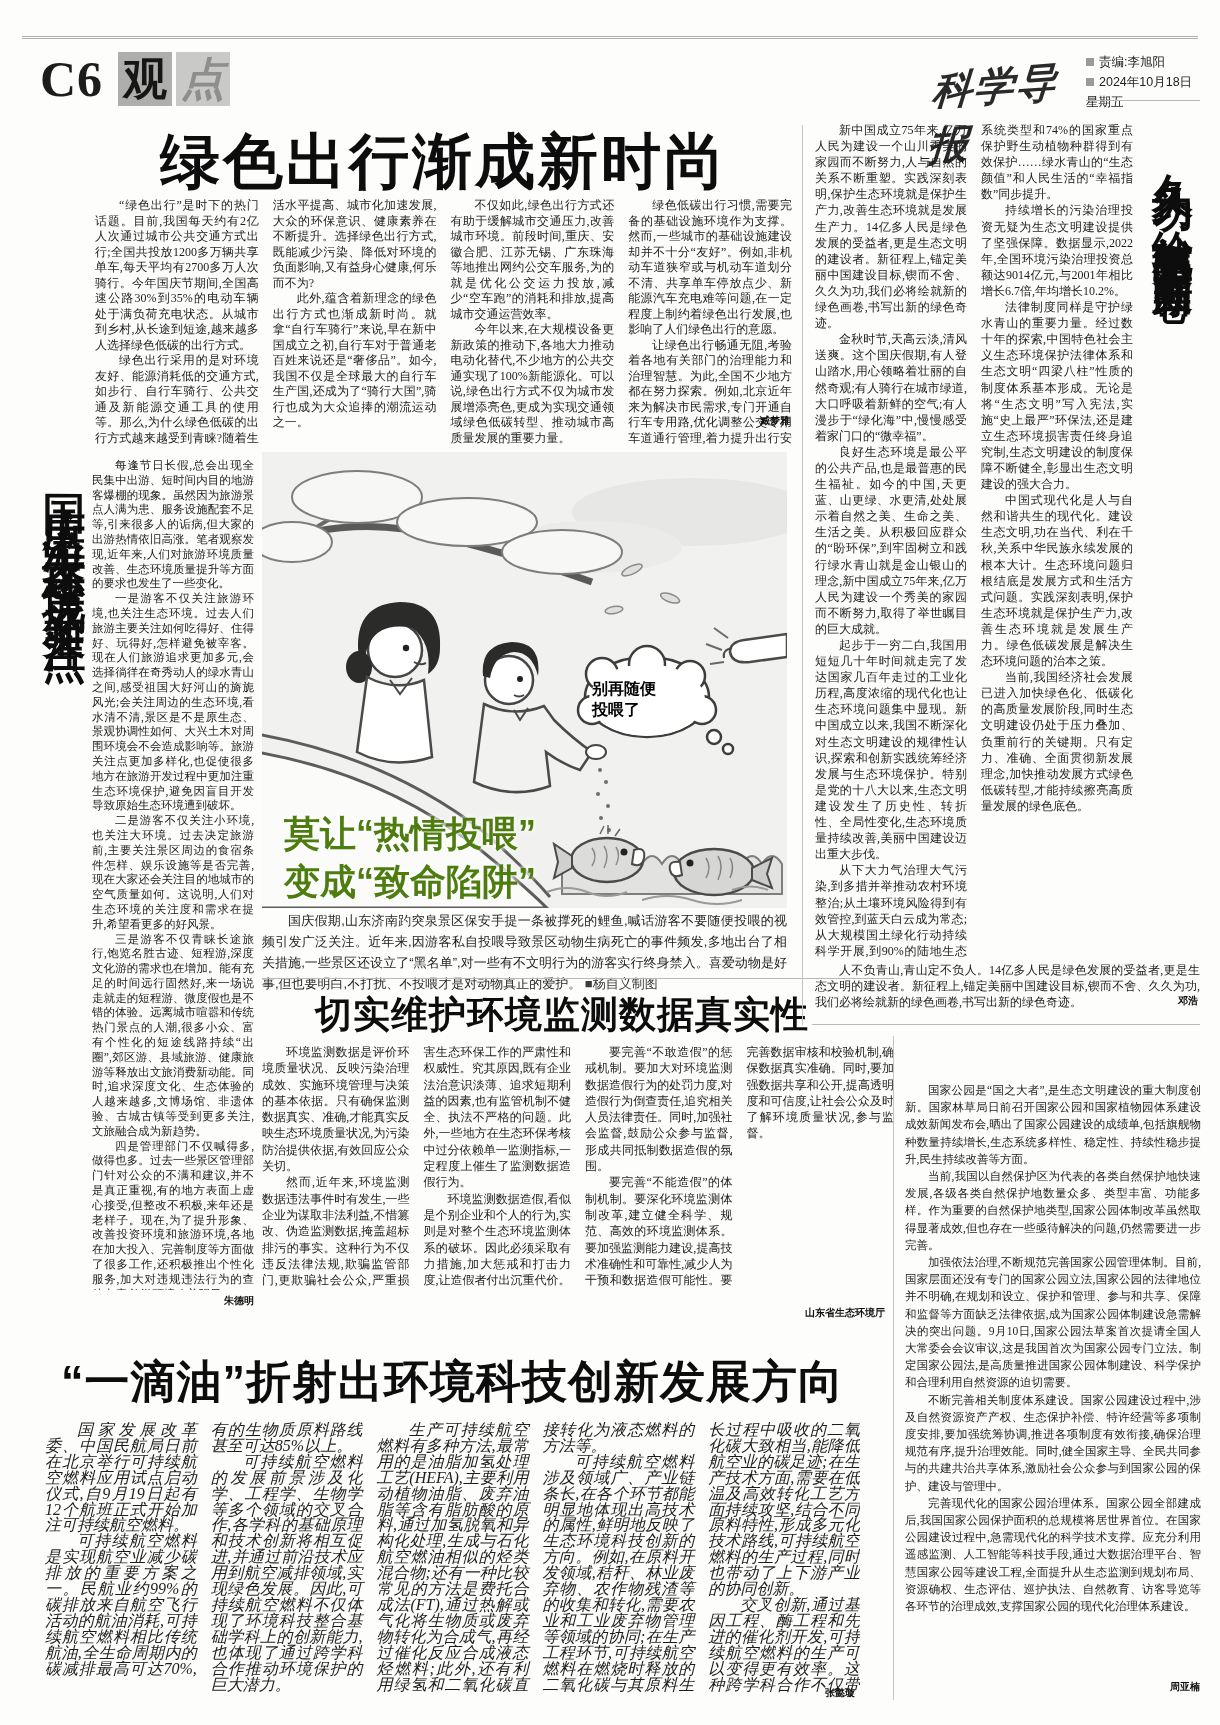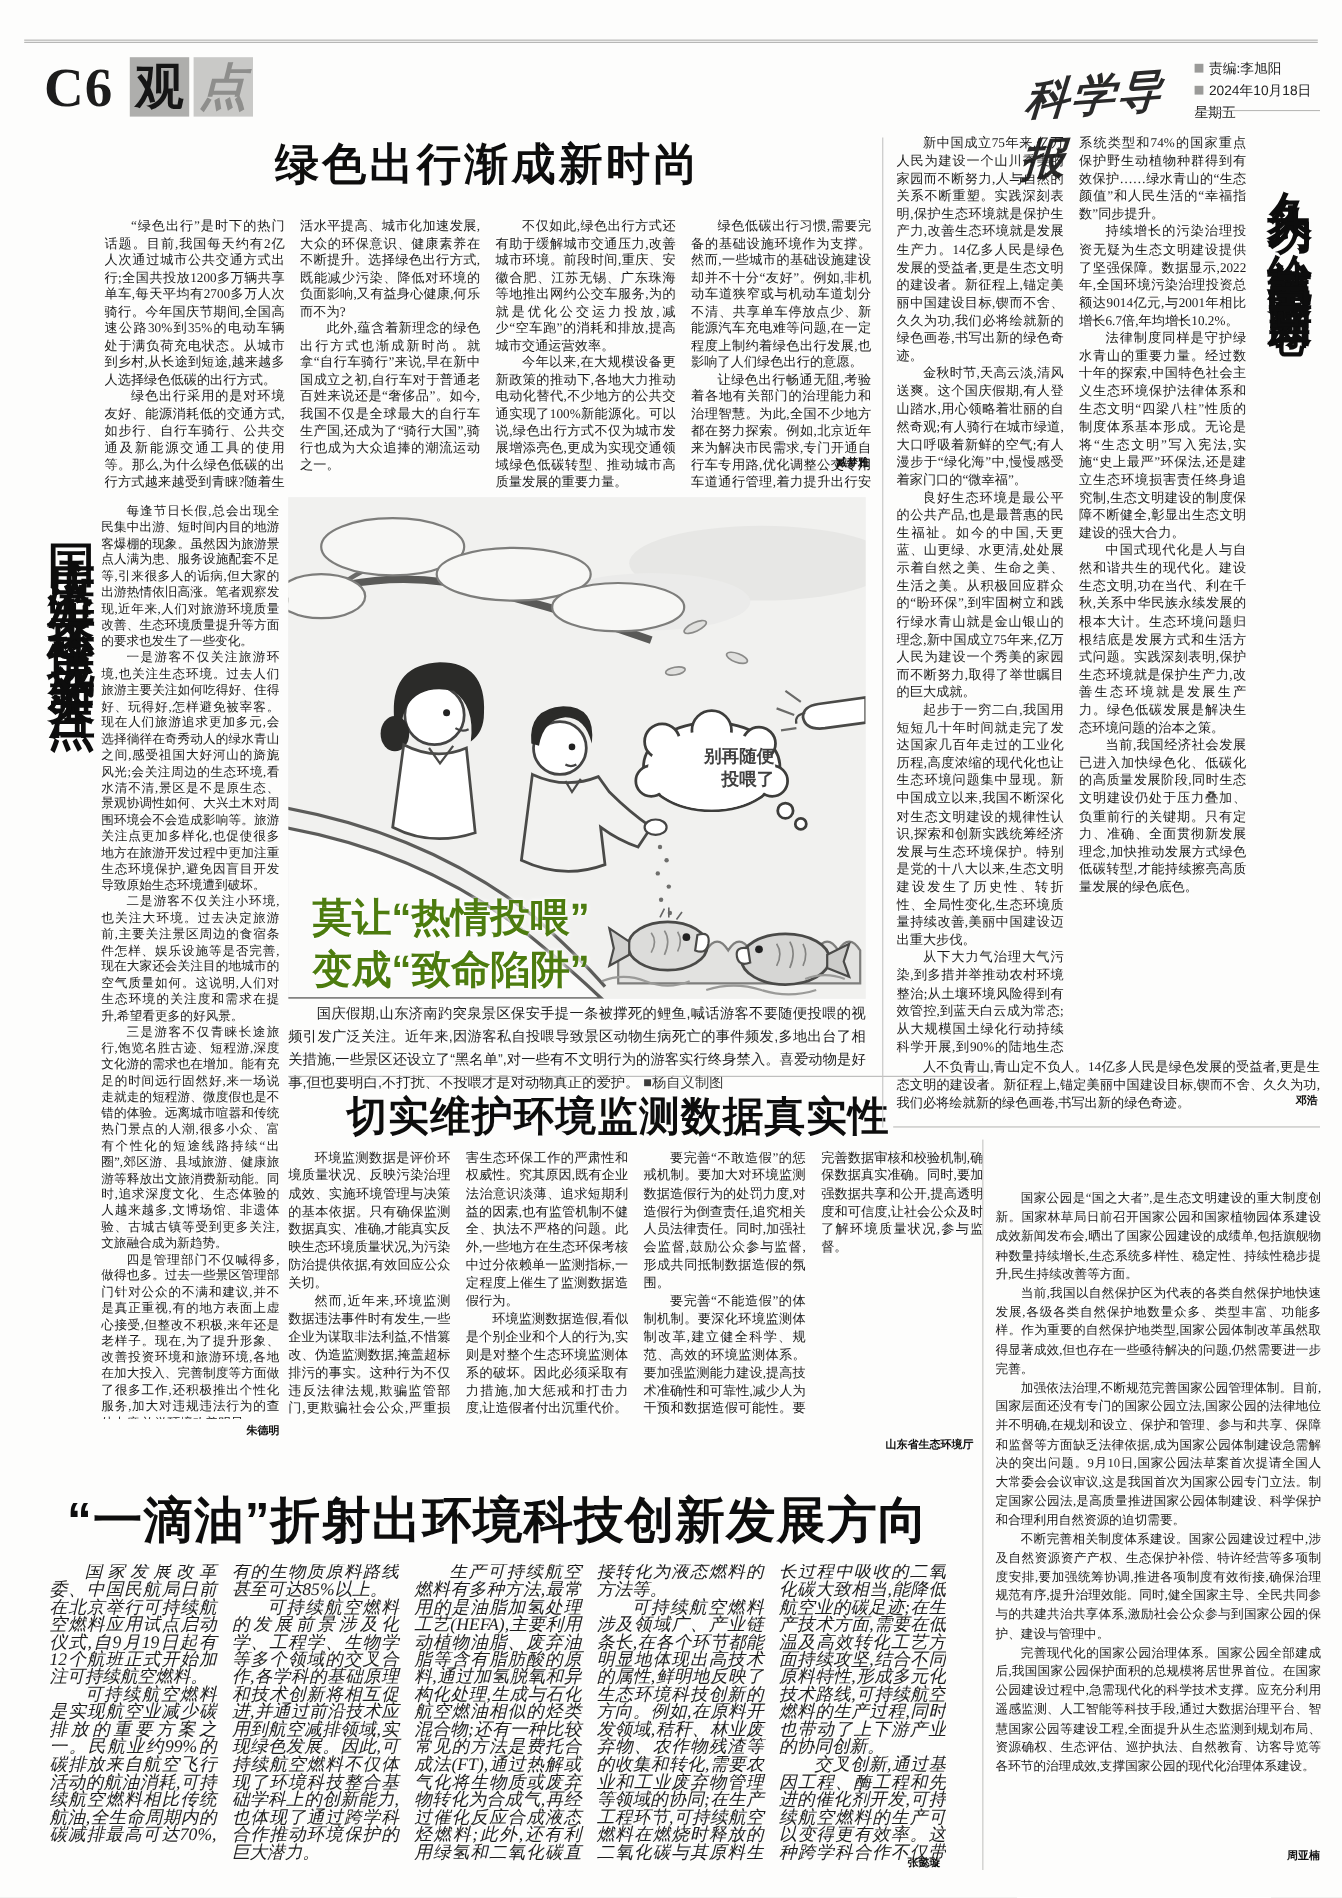--- a/index.html
+++ b/index.html
@@ -16,21 +16,21 @@
           font-family:"Liberation Sans",sans-serif;font-weight:bold;font-size:44px;}
   .secbox.b1{background:#aeaeac;color:#161616;}
   .secbox.b2{background:#c9c9c7;color:#8e8e8c;font-family:"DejaVu Serif",serif;font-style:italic;}
   .masthead{font-family:"DejaVu Serif",serif;font-style:italic;font-weight:bold;font-size:40px;
             color:#2a2a2a;transform:rotate(-4deg) skewX(-8deg);letter-spacing:2px;}
   .pubinfo{font-family:"Liberation Sans",sans-serif;font-size:12.5px;color:#222;line-height:20px;}
   .sq{display:inline-block;width:8px;height:8px;background:#9a9a98;margin-right:5px;}
 
   
   .hl{font-family:"Liberation Sans",sans-serif;font-weight:bold;color:#0d0d0d;text-align:center;white-space:nowrap;}
-  .hl-main{font-size:40px;letter-spacing:3px;}
+  .hl-main{font-size:60px;letter-spacing:3px;}
   .hl-monitor{font-size:37px;letter-spacing:1px;}
   .hl-oil{font-size:45px;letter-spacing:1px;}
   .hl-park{font-size:22px;letter-spacing:1px;}
   .vert-hl{font-family:"Liberation Sans",sans-serif;font-weight:bold;color:#0d0d0d;
            writing-mode:vertical-rl;text-orientation:upright;}
   .vhl-left{font-size:43px;letter-spacing:12px;}
   .vhl-right{font-size:41px;letter-spacing:6px;}
   .vhl-gap{display:inline-block;height:34px;}
 
   
@@ -44,21 +44,21 @@
   .t-left{font-size:11.5px;line-height:14.8px;}
   .t-monitor{font-size:12px;line-height:16.3px;}
   .t-oil{font-size:16px;line-height:15.9px;font-style:italic;}
   .t-right{font-size:12px;line-height:16.1px;}
   .t-park{font-size:11.5px;line-height:17.2px;}
   .byline{font-family:"Liberation Sans",sans-serif;font-weight:bold;font-size:10px;text-align:right;color:#111;}
 
   
   .cartoon{background:#f1f1ef;overflow:hidden;}
   .bubble-txt{font-family:"Liberation Sans",sans-serif;font-weight:bold;font-size:16px;line-height:21px;
-              text-align:right;color:#404040;}
+              text-align:left;color:#000000;}
   .slogan{font-family:"Liberation Sans",sans-serif;font-weight:bold;font-size:36px;line-height:48px;
           color:#4d7c0f;text-shadow:0 0 4px #fff,0 0 6px #fff;white-space:nowrap;}
   .caption{font-family:"Liberation Sans",sans-serif;font-size:13px;line-height:21px;text-align:justify;color:#1e1e1e;}
   .caption .cap-txt{}
   .caption .credit{color:#3c3c3c;white-space:nowrap;}
 </style>
 </head>
 <body>
 
 <div class="page">

